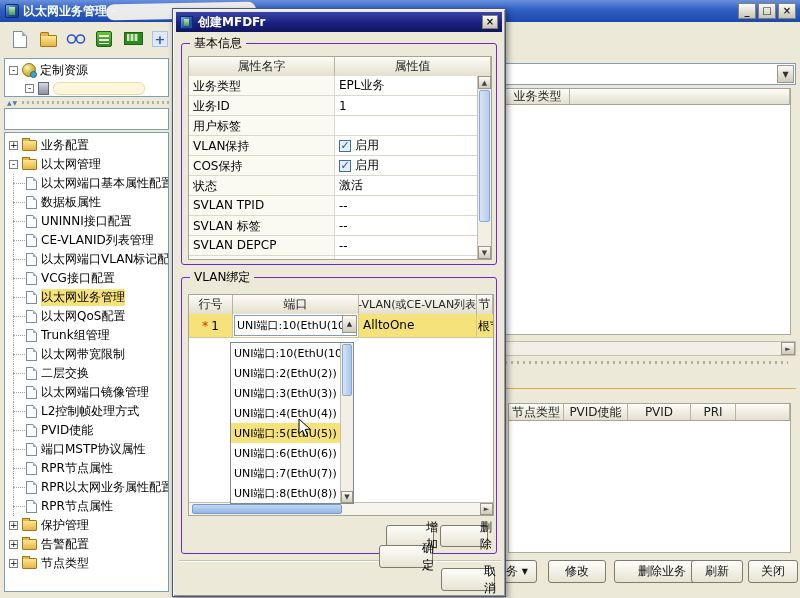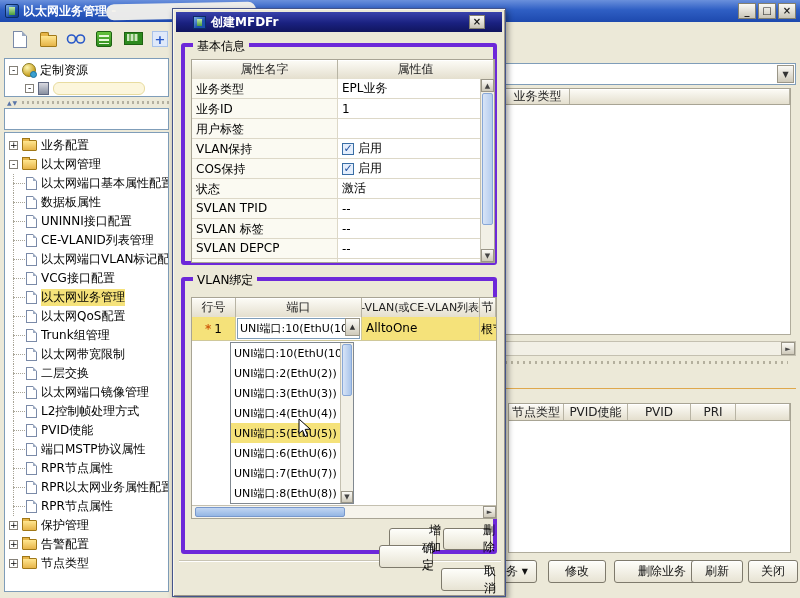--- a/index.html
+++ b/index.html
@@ -109,29 +109,29 @@
   .xp-btn { position:absolute; height:23px; background:linear-gradient(#fefefa,#e7e3d3);
     border:1px solid #7e7a6c; border-radius:3px; box-shadow:inset 0 1px 0 #fff;
     display:flex; align-items:center; justify-content:center; font-size:12px; color:#111; }
 
   
   .dialog { position:absolute; left:172px; top:8px; width:334px; height:589px; background:#ece9d8;
     border:1px solid #44548a; box-shadow:2px 3px 6px rgba(0,0,0,.4),
     inset 1px 1px 0 #f8f6f0, inset -1px -1px 0 #9a968a; z-index:10; }
   .dlg-title { position:absolute; left:3px; top:3px; right:3px; height:20px;
     background:linear-gradient(to bottom,#3a43ac 0%,#1a2180 55%,#10155e 100%);
-    color:#fff; font-weight:bold; display:flex; align-items:center; padding:0 17px; }
+    color:#fff; font-weight:bold; display:flex; align-items:center; padding:0 4px; }
   .dlg-ico { width:13px; height:13px; margin-right:5px;
     background:linear-gradient(135deg,#7db2e8,#1c4fae 60%); border:1px solid #0c2c66; position:relative; }
   .dlg-ico::after { content:""; position:absolute; left:3px; top:2px; width:5px; height:7px;
     background:linear-gradient(#bfe8a8,#4a9c3c); }
   .dlg-close { margin-left:auto; width:16px; height:14px; background:linear-gradient(#fbfaf6,#c8c4b6);
     border:1px solid #84806f; color:#111; font-size:10px; font-weight:bold;
     display:flex; align-items:center; justify-content:center; line-height:1; }
-  .grp { position:absolute; border:4px solid #6d28d9; border-radius:3px; }
+  .grp { position:absolute; border:1px solid #6d28d9; border-radius:3px; }
   .grp-legend { position:absolute; top:-9px; left:8px; background:#ece9d8; padding:0 4px; font-size:12px; }
   .g1 { left:8px; top:34px; width:316px; height:222px; }
   .g2 { left:8px; top:268px; width:316px; height:277px; }
   
   .bi-table { position:absolute; left:6px; top:12px; width:304px; height:204px;
     border:1px solid #a8a494; background:#fff; overflow:hidden; }
   .bi-head { display:flex; height:19px; }
   .bi-row { display:flex; height:20px; border-bottom:1px solid #ddd8c8; }
   .bi-name { width:146px; background:#fbfaf2; border-right:1px solid #ddd8c8; padding:2px 4px;
     white-space:nowrap; overflow:hidden; }

